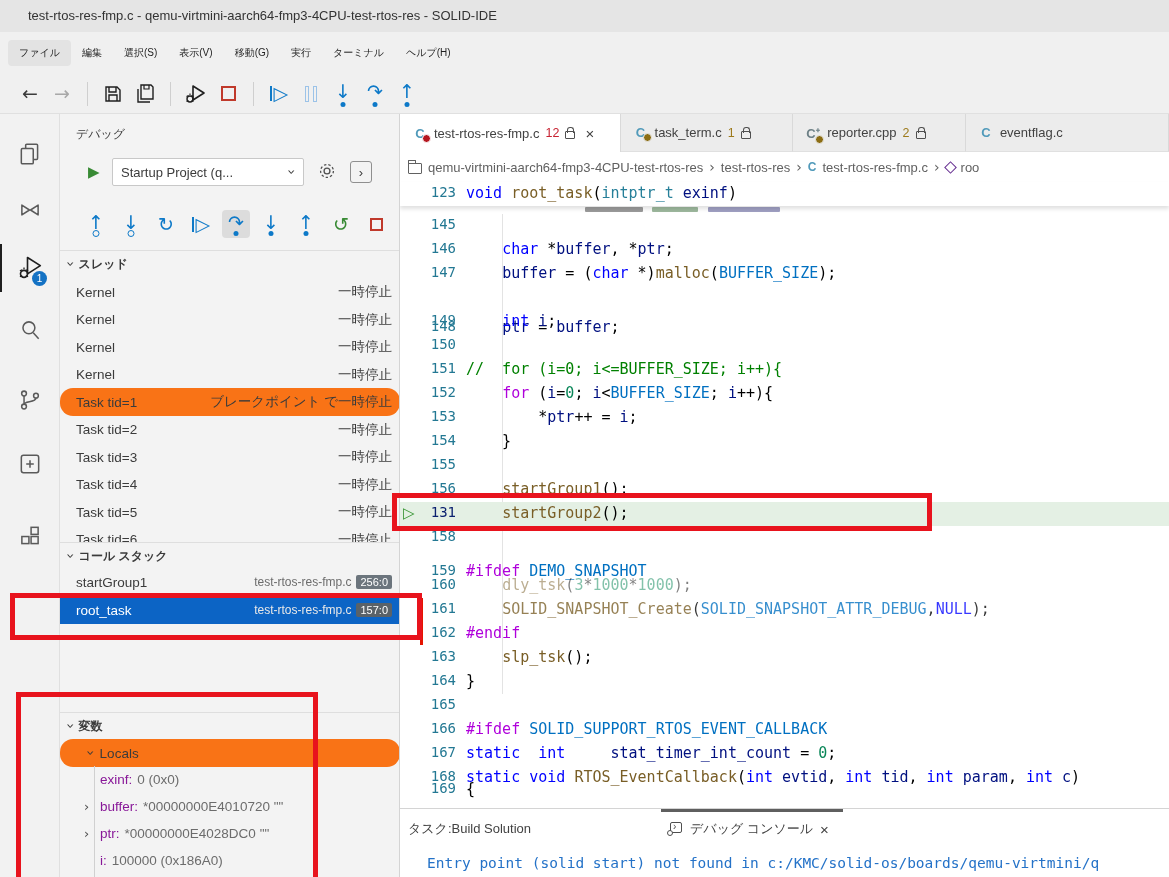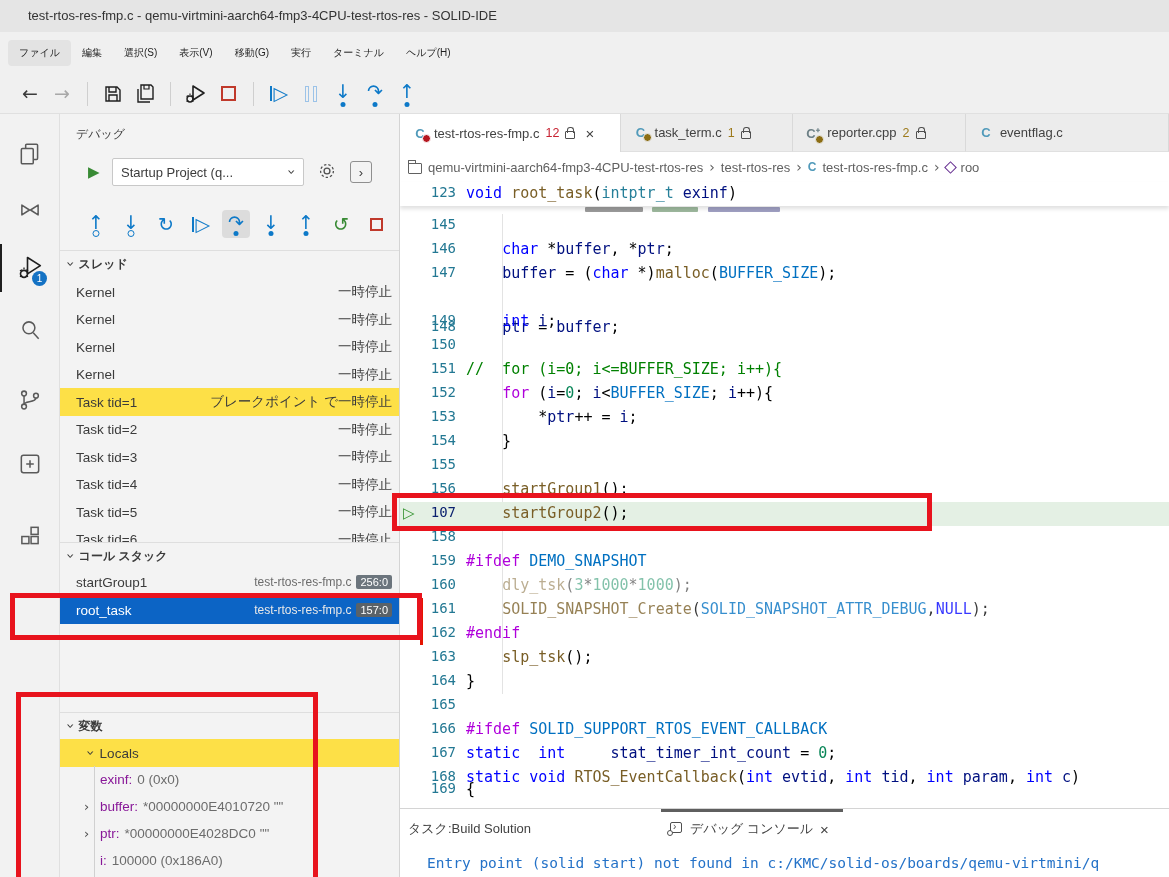--- a/index.html
+++ b/index.html
@@ -52,21 +52,21 @@
               display:flex; align-items:center; justify-content:center; font-size:13px; color:#3b3b3b; }
   .dbg-actions { position:absolute; left:22px; top:96px; display:flex; gap:7px; }
   .dbg-actions .tbtn { width:28px; height:28px; border-radius:4px; }
   .dbg-actions .tbtn.hl { background:#dcdcdc; }
   .sect { position:absolute; left:0; width:340px; height:27px; border-top:1px solid #dedede; display:flex; align-items:center;
           font-size:12px; font-weight:700; color:#3b3b3b; padding-left:8px; gap:5px; background:#f3f3f3; }
   .sect .chev-d { font-weight:400; }
   .row { position:absolute; left:0; width:340px; height:28px; display:flex; align-items:center; font-size:13.5px;
          padding:0 8px 0 16px; color:#3b3b3b; justify-content:space-between; white-space:nowrap; }
   .row .status { color:#3b3b3b; }
-  .row.sel-light { background:#fde047; }
+  .row.sel-light { background:#f97316;border-radius:13px; }
   .frame-right { display:flex; align-items:center; gap:5px; }
   .frame-file { font-size:12px; color:#6c6c6c; }
   .badge { background:#6c757d; color:#fff; font-size:11px; padding:1px 4px; border-radius:2px; }
   .row.sel-blue { background:#0c64c5; color:#fff; }
   .row.sel-blue .frame-file { color:#e8e8e8; }
   .row.sel-blue .badge { background:#5a6268; }
   .vrow { position:absolute; left:0; width:340px; height:27px; display:flex; align-items:center; font-size:13.5px;
           padding-left:40px; white-space:nowrap; }
   .vrow .twist { position:absolute; left:24px; color:#505050; font-family:"DejaVu Sans", sans-serif; font-size:13px; }
   .vname { color:#881798; } .vval { color:#6c6c6c; margin-left:5px; }
@@ -489,28 +489,28 @@
         <div class="cline" style="top: 340px;">
           <span class="num">155</span>
           <span class="txt"></span>
         </div>
         <div class="cline" style="top: 364px;">
           <span class="num">156</span>
           <span class="txt"><span class="tok-p">    </span><span class="tok-fn">startGroup1</span><span class="tok-p">();</span></span>
         </div>
         <div class="cline cur" style="top: 388px;">
           <span class="curarrow">▷</span>
-          <span class="num">107</span>
+          <span class="num">131</span>
           <span class="txt"><span class="tok-p">    </span><span class="tok-fn">startGroup2</span><span class="tok-p">();</span></span>
         </div>
         <div class="cline" style="top: 412px;">
           <span class="num">158</span>
           <span class="txt"></span>
         </div>
-        <div class="cline" style="top: 436px;">
+        <div class="cline" style="top: 446px;">
           <span class="num">159</span>
           <span class="txt"><span class="tok-ctl">#ifdef</span><span class="tok-p"> </span><span class="tok-macro">DEMO_SNAPSHOT</span></span>
         </div>
         <div class="cline" style="top: 460px;">
           <span class="num">160</span>
           <span class="txt" style="opacity: 0.5;"><span class="tok-p">    </span><span class="tok-fn">dly_tsk</span><span class="tok-p">(</span><span class="tok-num">3</span><span class="tok-p">*</span><span class="tok-num">1000</span><span class="tok-p">*</span><span class="tok-num">1000</span><span class="tok-p">);</span></span>
         </div>
         <div class="cline" style="top: 484px;">
           <span class="num">161</span>
           <span class="txt" style="opacity: 0.78;"><span class="tok-p">    </span><span class="tok-fn">SOLID_SNAPSHOT_Create</span><span class="tok-p">(</span><span class="tok-macro">SOLID_SNAPSHOT_ATTR_DEBUG</span><span class="tok-p">,</span><span class="tok-kw">NULL</span><span class="tok-p">);</span></span>

